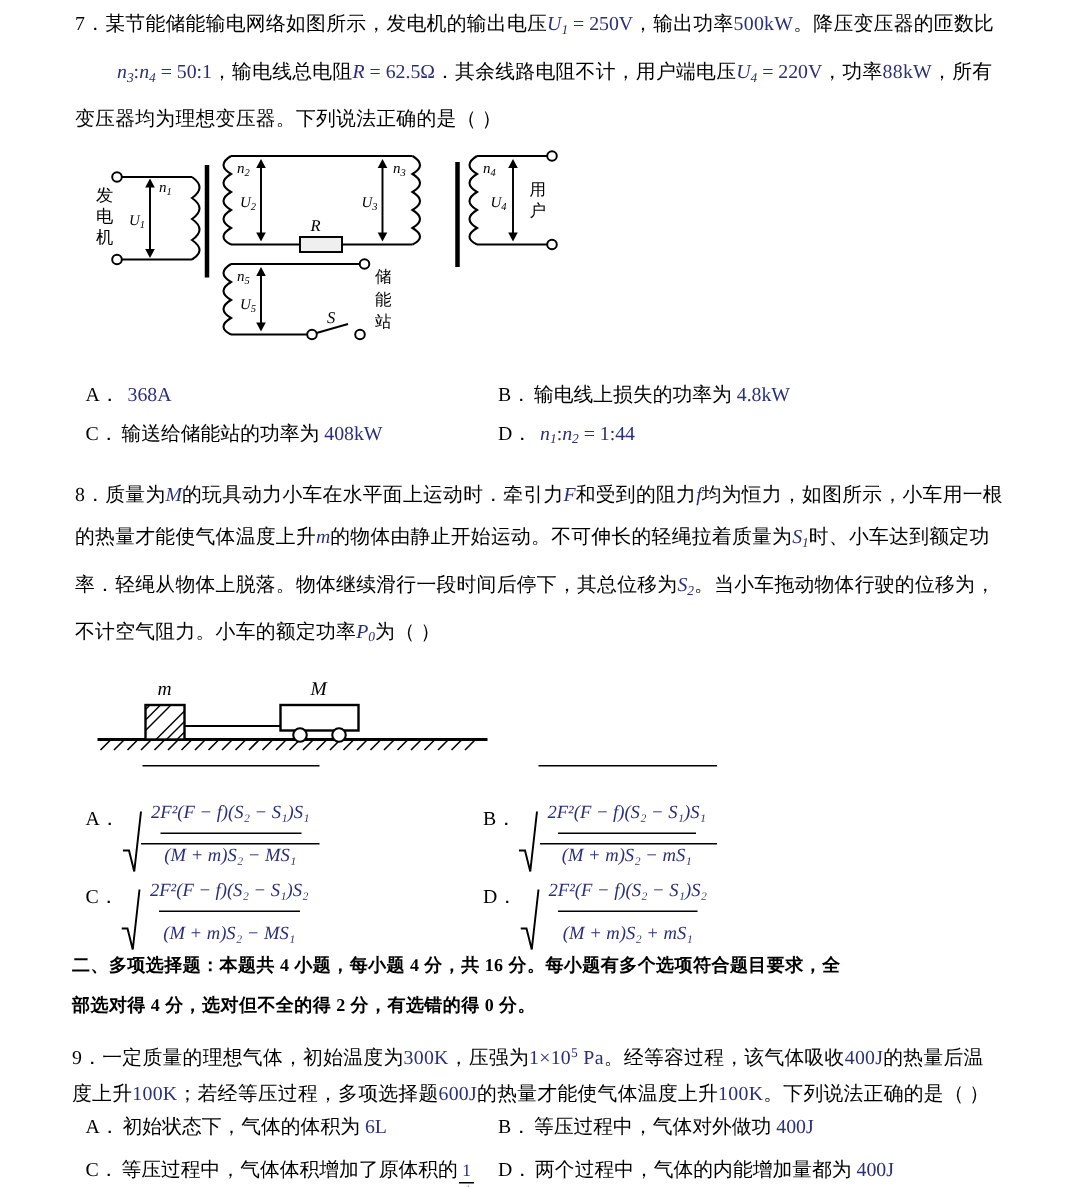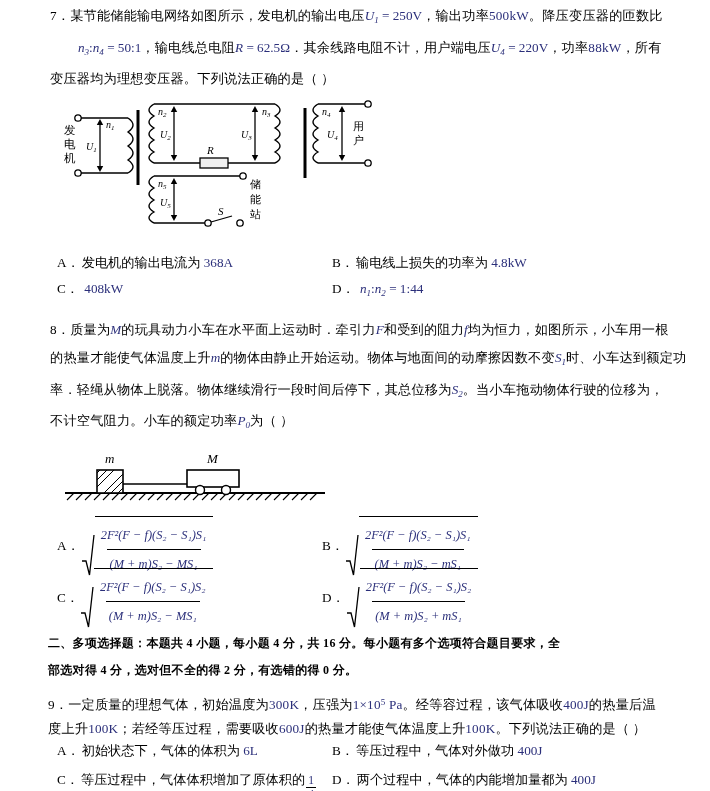--- a/index.html
+++ b/index.html
@@ -58,21 +58,21 @@
     position: relative; width: 13px;
   }
   .radsign svg { display:block; }
   .radbody {
     border-top: 1.3px solid #000;
     padding: 1px 4px 0 3px;
     display: flex; flex-direction: column; align-items: center;
     justify-content: center;
   }
   .frac { display: inline-flex; flex-direction: column; align-items: center; }
-  .frac .fnum { padding: 4px 3px 1px; font-size: 12.4px; white-space: nowrap; }
+  .frac .fnum { padding: 16px 3px 1px; font-size: 12.4px; white-space: nowrap; }
   .frac .fden { padding: 1px 3px 0; font-size: 12.4px; white-space: nowrap;
                 border-top: 1.2px solid #000; }
   .smallfrac { display:inline-flex; flex-direction:column; align-items:center;
                vertical-align: -0.45em; margin:0 1px; }
   .smallfrac .fnum { font-size: 11.5px; padding: 0 2px; line-height: 13px; }
   .smallfrac .fden { font-size: 11.5px; padding: 0 2px; line-height: 13px;
                      border-top: 1px solid #000; }
 
   
   .fig { position: absolute; }
@@ -182,50 +182,50 @@
       <text x="277" y="50" font-family="'Liberation Serif',serif" font-size="10" font-style="italic">U<tspan font-size="7" dy="2">4</tspan></text>
       <text x="303" y="42" font-family="'Liberation Serif',serif" font-size="11">用</text>
       <text x="303" y="56" font-family="'Liberation Serif',serif" font-size="11">户</text>
     </svg>
   </div>
 
   <div class="opts" style="left:57px; top:250px; width:640px;">
     <div class="optrow">
       <div class="opt" style="width:275px;">
         <span class="optlabel">A．</span>
-          <span>发电机的输出电流为</span>
           <span class="num">&nbsp;</span>
           <span class="num">368A</span>
       </div>
       <div class="opt">
         <span class="optlabel">B．</span>
           <span>输电线上损失的功率为</span>
           <span>&nbsp;</span>
           <span class="num">4.8kW</span>
       </div>
     </div>
     <div class="optrow">
       <div class="opt" style="width:275px;">
         <span class="optlabel">C．</span>
+          <span>输送给储能站的功率为</span>
           <span>&nbsp;</span>
           <span class="num">408kW</span>
       </div>
       <div class="opt">
         <span class="optlabel">D．</span>
           <span class="mth">&nbsp;<span>n</span><sub>1</sub><span class="up">:</span><span>n</span><sub>2</sub> <span class="up">= 1:44</span></span>
       </div>
     </div>
   </div>
 
   <div class="qblock" style="left:50px; top:316px; width:655px;">
     <div class="line">
       <span>8．质量为</span><span class="mth">M</span><span>的玩具动力小车在水平面上运动时．牵引力</span><span class="mth">F</span><span>和受到的阻力</span><span class="mth">f</span><span>均为恒力，如图所示，小车用一根</span>
     </div>
     <div class="line">
-      <span>的热量才能使气体温度上升</span><span class="mth">m</span><span>的物体由静止开始运动。物体与地面间的动摩擦因数不变</span><span class="mth"><span>S</span><sub>1</sub></span><span>时、小车达到额定功</span>
+      <span>的热量才能使气体温度上升</span><span class="mth">m</span><span>的物体由静止开始运动。不可伸长的轻绳拉着质量为</span><span class="mth"><span>S</span><sub>1</sub></span><span>时、小车达到额定功</span>
     </div>
     <div class="line">
       <span>率．轻绳从物体上脱落。物体继续滑行一段时间后停下，其总位移为</span><span class="mth"><span>S</span><sub>2</sub></span><span>。当小车拖动物体行驶的位移为，</span>
     </div>
     <div class="line">
       <span>不计空气阻力。小车的额定功率</span><span class="mth"><span>P</span><sub>0</sub></span><span>为（        ）</span>
     </div>
   </div>
 
   <div class="fig" style="left:55px; top:443px;">
@@ -361,21 +361,21 @@
   <div class="section" style="left:48px; top:630px; width:660px;">
     <div>二、多项选择题：本题共 4 小题，每小题 4 分，共 16 分。每小题有多个选项符合题目要求，全</div>
     <div>部选对得 4 分，选对但不全的得 2 分，有选错的得 0 分。</div>
   </div>
 
   <div class="qblock" style="left:48px; top:690px; width:660px;">
     <div class="line" style="line-height:24px;">
       <span>9．一定质量的理想气体，初始温度为</span><span class="num">300K</span><span>，压强为</span><span class="num"><span>1×10</span><sup>5</sup> <span>Pa</span></span><span>。经等容过程，该气体吸收</span><span class="num">400J</span><span>的热量后温</span>
     </div>
     <div class="line" style="line-height:24px;">
-      <span>度上升</span><span class="num">100K</span><span>；若经等压过程，需要吸收</span><span class="num">600J</span><span>的热量才能使气体温度上升</span><span class="num">100K</span><span>。下列说法正确的是（        ）</span>
+      <span>度上升</span><span class="num">100K</span><span>；若经等压过程，多项选择题</span><span class="num">600J</span><span>的热量才能使气体温度上升</span><span class="num">100K</span><span>。下列说法正确的是（        ）</span>
     </div>
   </div>
 
   <div class="opts" style="left:57px; top:738px; width:640px;">
     <div class="optrow">
       <div class="opt" style="width:275px;">
         <span class="optlabel">A．</span>
           <span>初始状态下，气体的体积为</span>
           <span>&nbsp;</span>
           <span class="num">6L</span>

